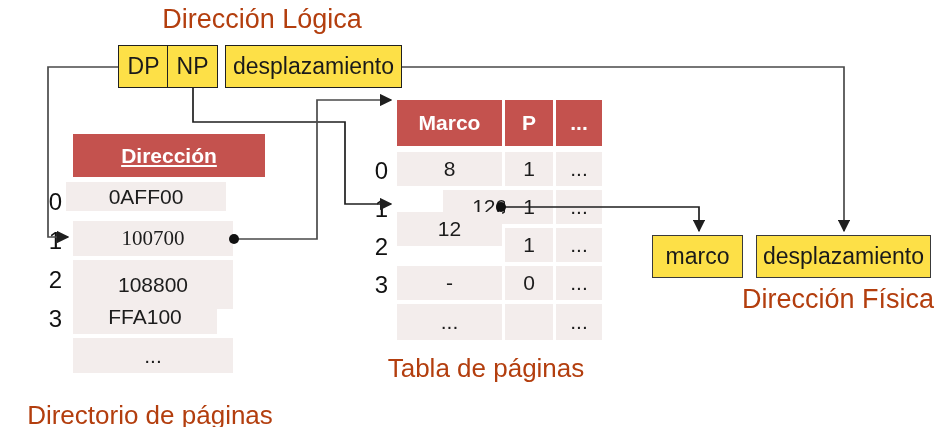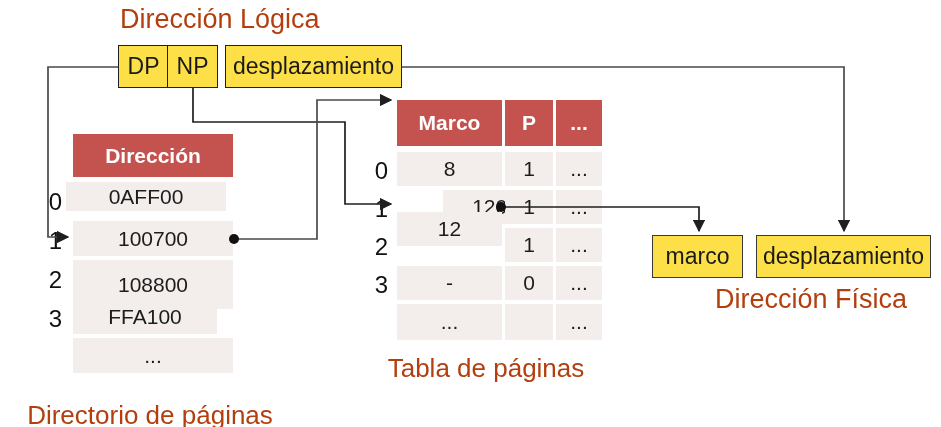--- a/index.html
+++ b/index.html
@@ -27,35 +27,35 @@
   .row-index{
     position:absolute;color:#111;font-size:24px;text-align:right;width:24px;
   }
   #wires{position:absolute;left:0;top:0;pointer-events:none;}
 </style>
 </head>
 <body>
 
 <div id="stage">
 
-  <div class="brown-label" style="left:120px;top:5px;width:284px;text-align:left;font-size:27px;">Dirección Lógica</div>
+  <div class="brown-label" style="left:120px;top:5px;width:284px;text-align:center;font-size:27px;">Dirección Lógica</div>
 
   <div class="field-box" style="left:118px;top:45px;width:51px;height:43px;">DP</div>
   <div class="field-box" style="left:167px;top:45px;width:51px;height:43px;">NP</div>
   <div class="field-box" style="left:225px;top:45px;width:177px;height:43px;">desplazamiento</div>
 
-  <div class="tbl-header" style="left:73px;top:134px;width:160px;height:43px;">Dirección</div>
+  <div class="tbl-header" style="left:73px;top:134px;width:192px;height:43px;text-decoration:underline;">Dirección</div>
 
   <div class="row-index" style="left:38px;top:188px;">0</div>
   <div class="row-index" style="left:38px;top:227px;">1</div>
   <div class="row-index" style="left:38px;top:266px;">2</div>
   <div class="row-index" style="left:38px;top:305px;">3</div>
 
   <div class="tbl-cell" style="left:66px;top:182px;width:160px;height:29px;">0AFF00</div>
-  <div class="tbl-cell" style="left:73px;top:221px;width:160px;height:35px;">100700</div>
+  <div class="tbl-cell" style="left:73px;top:221px;width:160px;height:35px;font-family:Liberation Serif, serif;">100700</div>
   <div class="tbl-cell" style="left:73px;top:260px;width:160px;height:49px;">108800</div>
   <div class="tbl-cell" style="left:73px;top:299px;width:144px;height:35px;">FFA100</div>
   <div class="tbl-cell" style="left:73px;top:338px;width:160px;height:35px;">...</div>
 
   <div class="brown-label" style="left:4px;top:392px;width:292px;text-align:center;margin-top:9px;">Directorio de páginas</div>
 
   <div class="tbl-header" style="left:397px;top:100px;width:105px;height:46px;">Marco</div>
   <div class="tbl-header" style="left:505px;top:100px;width:48px;height:46px;">P</div>
   <div class="tbl-header" style="left:556px;top:100px;width:46px;height:46px;">...</div>
 
@@ -82,21 +82,21 @@
 
   <div class="tbl-cell" style="left:397px;top:304px;width:105px;height:36px;">...</div>
   <div class="tbl-cell" style="left:505px;top:304px;width:48px;height:36px;"></div>
   <div class="tbl-cell" style="left:556px;top:304px;width:46px;height:36px;">...</div>
 
   <div class="brown-label" style="left:367px;top:354px;width:238px;text-align:center;">Tabla de páginas</div>
 
   <div class="field-box" style="left:652px;top:235px;width:91px;height:43px;border-color:#3a3a3a;">marco</div>
   <div class="field-box" style="left:756px;top:235px;width:175px;height:43px;border-color:#3a3a3a;">desplazamiento</div>
 
-  <div class="brown-label" style="left:688px;top:285px;width:246px;text-align:center;font-size:27px;">Dirección Física</div>
+  <div class="brown-label" style="left:688px;top:285px;width:246px;text-align:right;font-size:27px;">Dirección Física</div>
 
   <svg id="wires" width="941" height="427" viewBox="0 0 941 427">
     <defs>
       <marker id="arr" viewBox="0 0 10 10" refX="9" refY="5" markerWidth="7.5" markerHeight="7.5" orient="auto-start-reverse">
         <path d="M0,0 L10,5 L0,10 z" fill="#1f1f1f"></path>
       </marker>
     </defs>
 
     <polyline points="118,67 48,67 48,237 68,237" fill="none" stroke="#4a4a4a" stroke-width="1.7" marker-end="url(#arr)"></polyline>
 

